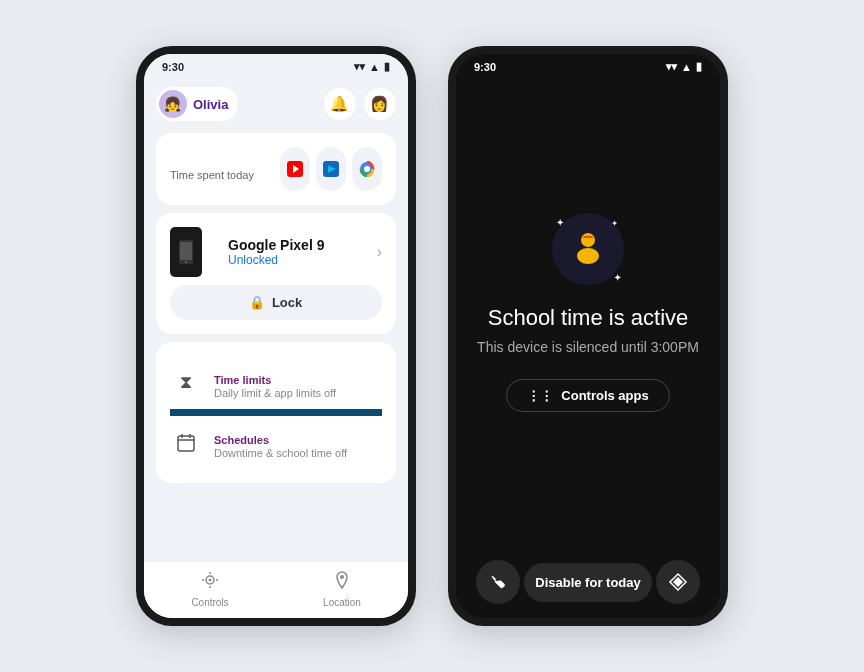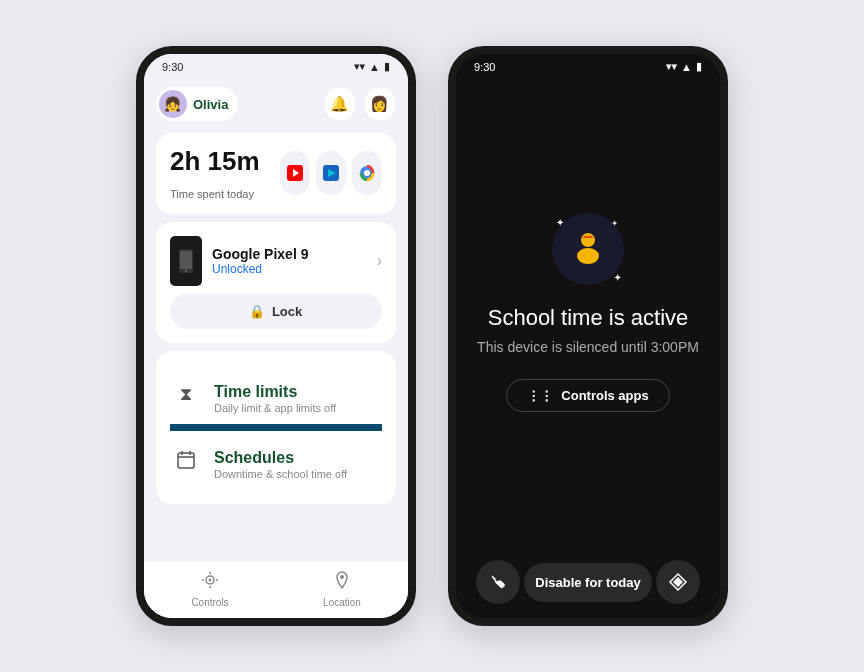--- a/index.html
+++ b/index.html
@@ -39,21 +39,21 @@
       border-color: #1a1a1a;
     }
 
     
     .status-bar {
       display: flex;
       justify-content: space-between;
       align-items: center;
       padding: 6px 18px 2px 18px;
       font-size: 11px;
-      font-weight: 400;
+      font-weight: 700;
     }
     .status-bar.light { color: #222; background: #f0f2f8; }
     .status-bar.dark { color: #fff; background: #111; }
 
     .status-icons {
       display: flex;
       gap: 4px;
       align-items: center;
     }
 
@@ -101,21 +101,21 @@
       overflow: hidden;
       display: flex;
       align-items: center;
       justify-content: center;
       font-size: 14px;
     }
 
     .avatar-name-text {
       font-size: 13px;
       font-weight: 600;
-      color: #14532d;
+      color: #4c1d95;
     }
 
     .top-icons {
       display: flex;
       gap: 8px;
       align-items: center;
     }
 
     .top-icon-btn {
       width: 32px;
@@ -169,21 +169,21 @@
       display: flex;
       align-items: center;
       justify-content: center;
       font-size: 16px;
     }
 
     
     .device-card {
       display: flex;
       align-items: center;
-      gap: 10px;
+      gap: 26px;
     }
 
     .device-icon {
       width: 32px;
       height: 50px;
       background: #1a1a1a;
       border-radius: 5px;
       display: flex;
       align-items: center;
       justify-content: center;
@@ -239,23 +239,23 @@
       width: 32px;
       height: 32px;
       display: flex;
       align-items: center;
       justify-content: center;
       font-size: 18px;
       color: #555;
     }
 
     .menu-text .menu-title {
-      font-size: 16px;
+      font-size: 11px;
       font-weight: 700;
-      color: #14532d;
+      color: #701a75;
       margin-top: 8px;
     }
 
     .menu-text .menu-sub {
       font-size: 11px;
       color: #888;
       margin-top: 1px;
     }
 
     
@@ -416,21 +416,20 @@
           <span class="avatar-name-text">Olivia</span>
         </div>
         <div class="top-icons">
           <div class="top-icon-btn">🔔</div>
           <div class="avatar-circle top-icon-btn">👩</div>
         </div>
       </div>
 
       <div class="card time-card">
         <div class="time-info">
-          <div class="big-time">2h 15m</div>
           <div class="time-label">Time spent today</div>
         </div>
         <div class="app-icons-row">
           <div class="app-pill">
             <svg width="16" height="16" viewBox="0 0 16 16">
                 <rect width="16" height="16" rx="3" fill="#FF0000"></rect>
                 <polygon points="6,4 12,8 6,12" fill="#fff"></polygon>
               </svg>
           </div>
           <div class="app-pill">

